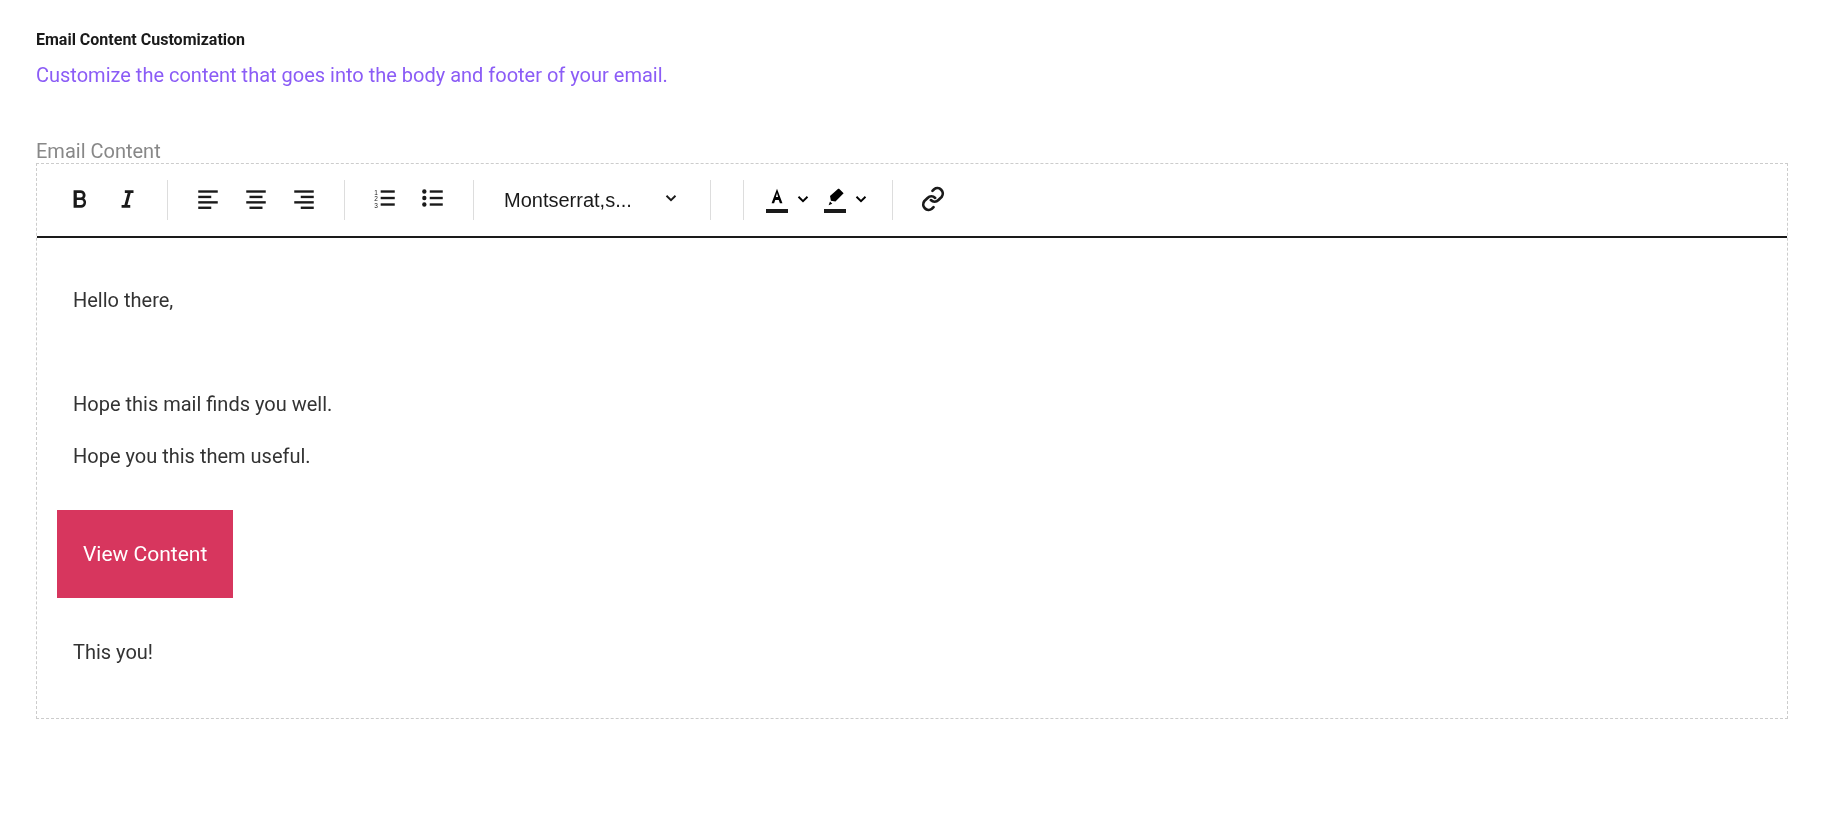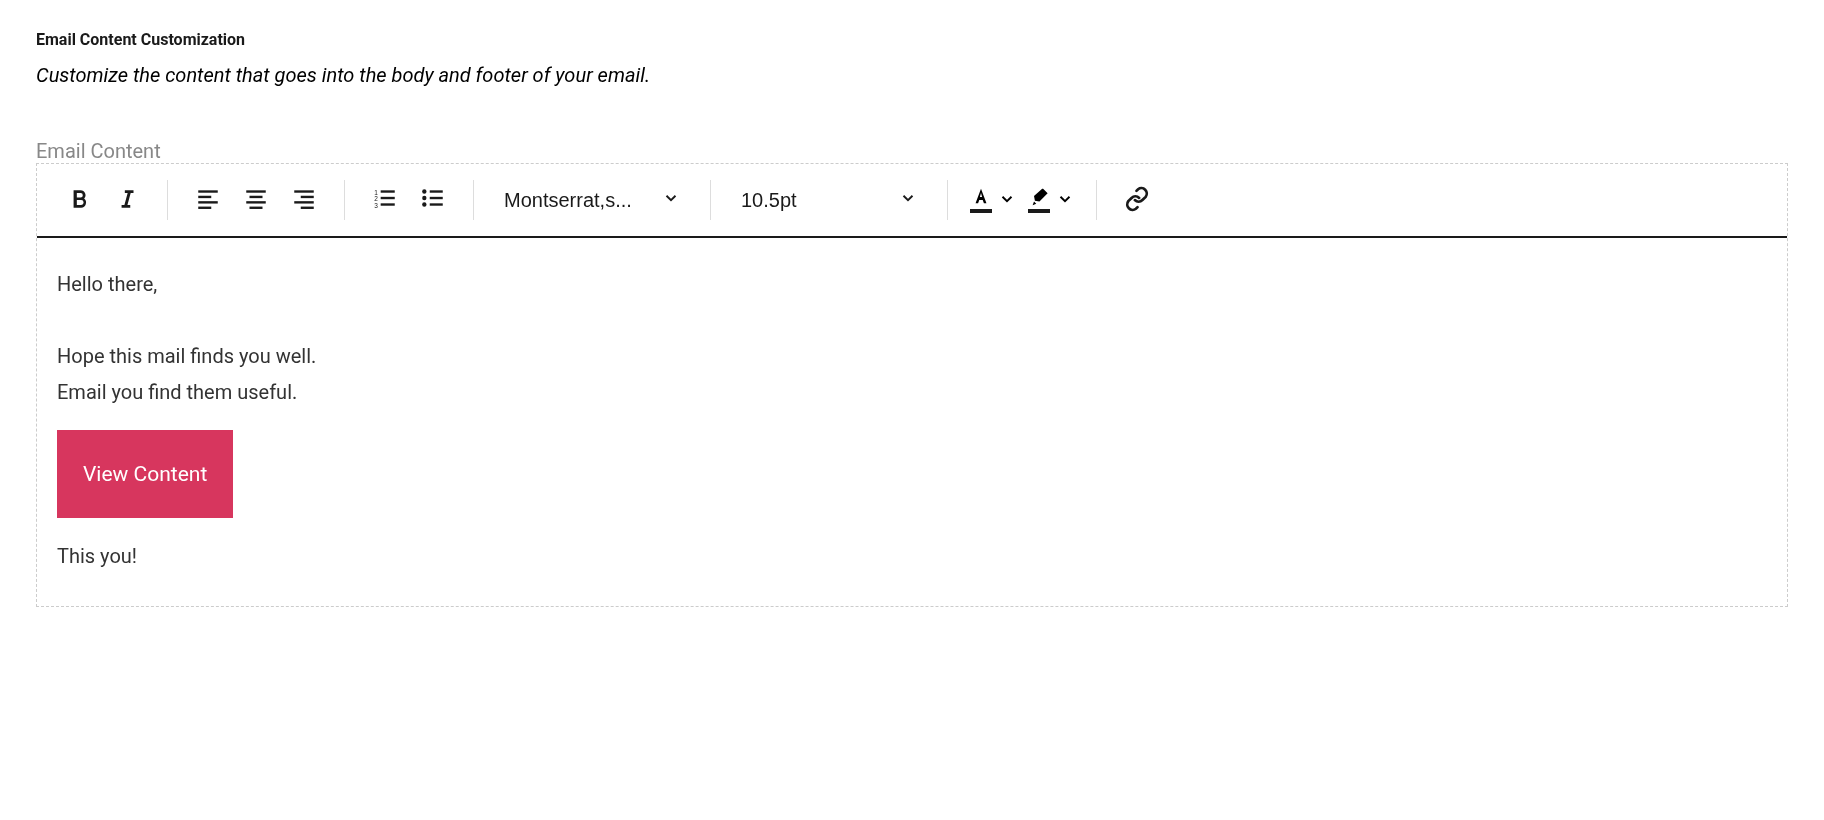--- a/index.html
+++ b/index.html
@@ -14,22 +14,21 @@
       color: #1a1a1a;
     }
     .page-title {
       font-size: 16px;
       font-weight: 700;
       color: #1a1a1a;
       margin-bottom: 14px;
     }
     .page-subtitle {
       font-size: 20px;
-      font-style: italic;
-      color: #000000;
+      color: #8b5cf6;
       margin-bottom: 52px;
     }
     .section-label {
       font-size: 20px;
       color: #888;
     }
     .editor-container {
       border: 1.5px dashed #ccc;
       background: #fff;
     }
@@ -118,21 +117,21 @@
       height: 4px;
       background: #1a1a1a;
     }
     .editor-body {
       padding: 28px 20px 32px 20px;
       font-size: 20px;
       line-height: 1.8;
       color: #333;
     }
     .editor-body p {
-      margin: 0;
+      margin: 16px;
     }
     .spacer {
       height: 36px;
     }
     .spacer-sm {
       height: 20px;
     }
     .view-btn {
       display: inline-block;
       background: #d7365e;
@@ -242,28 +241,20 @@
       <span class="toolbar-dropdown-label">Montserrat,s...</span>
       <span>
         <svg class="chevron-down" viewBox="0 0 24 24" fill="none" stroke="currentColor" stroke-width="2.5">
             <polyline points="6 9 12 15 18 9"></polyline>
           </svg>
       </span>
     </button>
 
     <div class="toolbar-sep"></div>
 
-    <button class="toolbar-dropdown size">
-      <span class="toolbar-dropdown-label">10.5pt</span>
-      <span>
-        <svg class="chevron-down" viewBox="0 0 24 24" fill="none" stroke="currentColor" stroke-width="2.5">
-            <polyline points="6 9 12 15 18 9"></polyline>
-          </svg>
-      </span>
-    </button>
 
     <div class="toolbar-sep"></div>
 
     <div class="toolbar-group">
       <button class="color-btn">
         <span class="color-icon-stack">
           <svg width="22" height="20" viewBox="0 0 24 22" fill="currentColor">
               <path d="M12 2l6 16h-2.8l-1.3-3.6H10.1L8.8 18H6L12 2zm0 4.5L10.8 11h2.4L12 6.5z"></path>
             </svg>
           <span class="color-underline"></span>
@@ -299,19 +290,19 @@
           </svg>
       </span>
     </button>
 
   </div>
 
   <div class="editor-body">
     <p>Hello there,</p>
     <div class="spacer"></div>
     <p>Hope this mail finds you well.</p>
-    <p>Email you find them useful.</p>
+    <p>Hope you this them useful.</p>
     <div class="spacer-sm"></div>
     <button class="view-btn">View Content</button>
     <div class="spacer-sm"></div>
     <p>This you!</p>
   </div>
 </div>
 
 </body></html>

